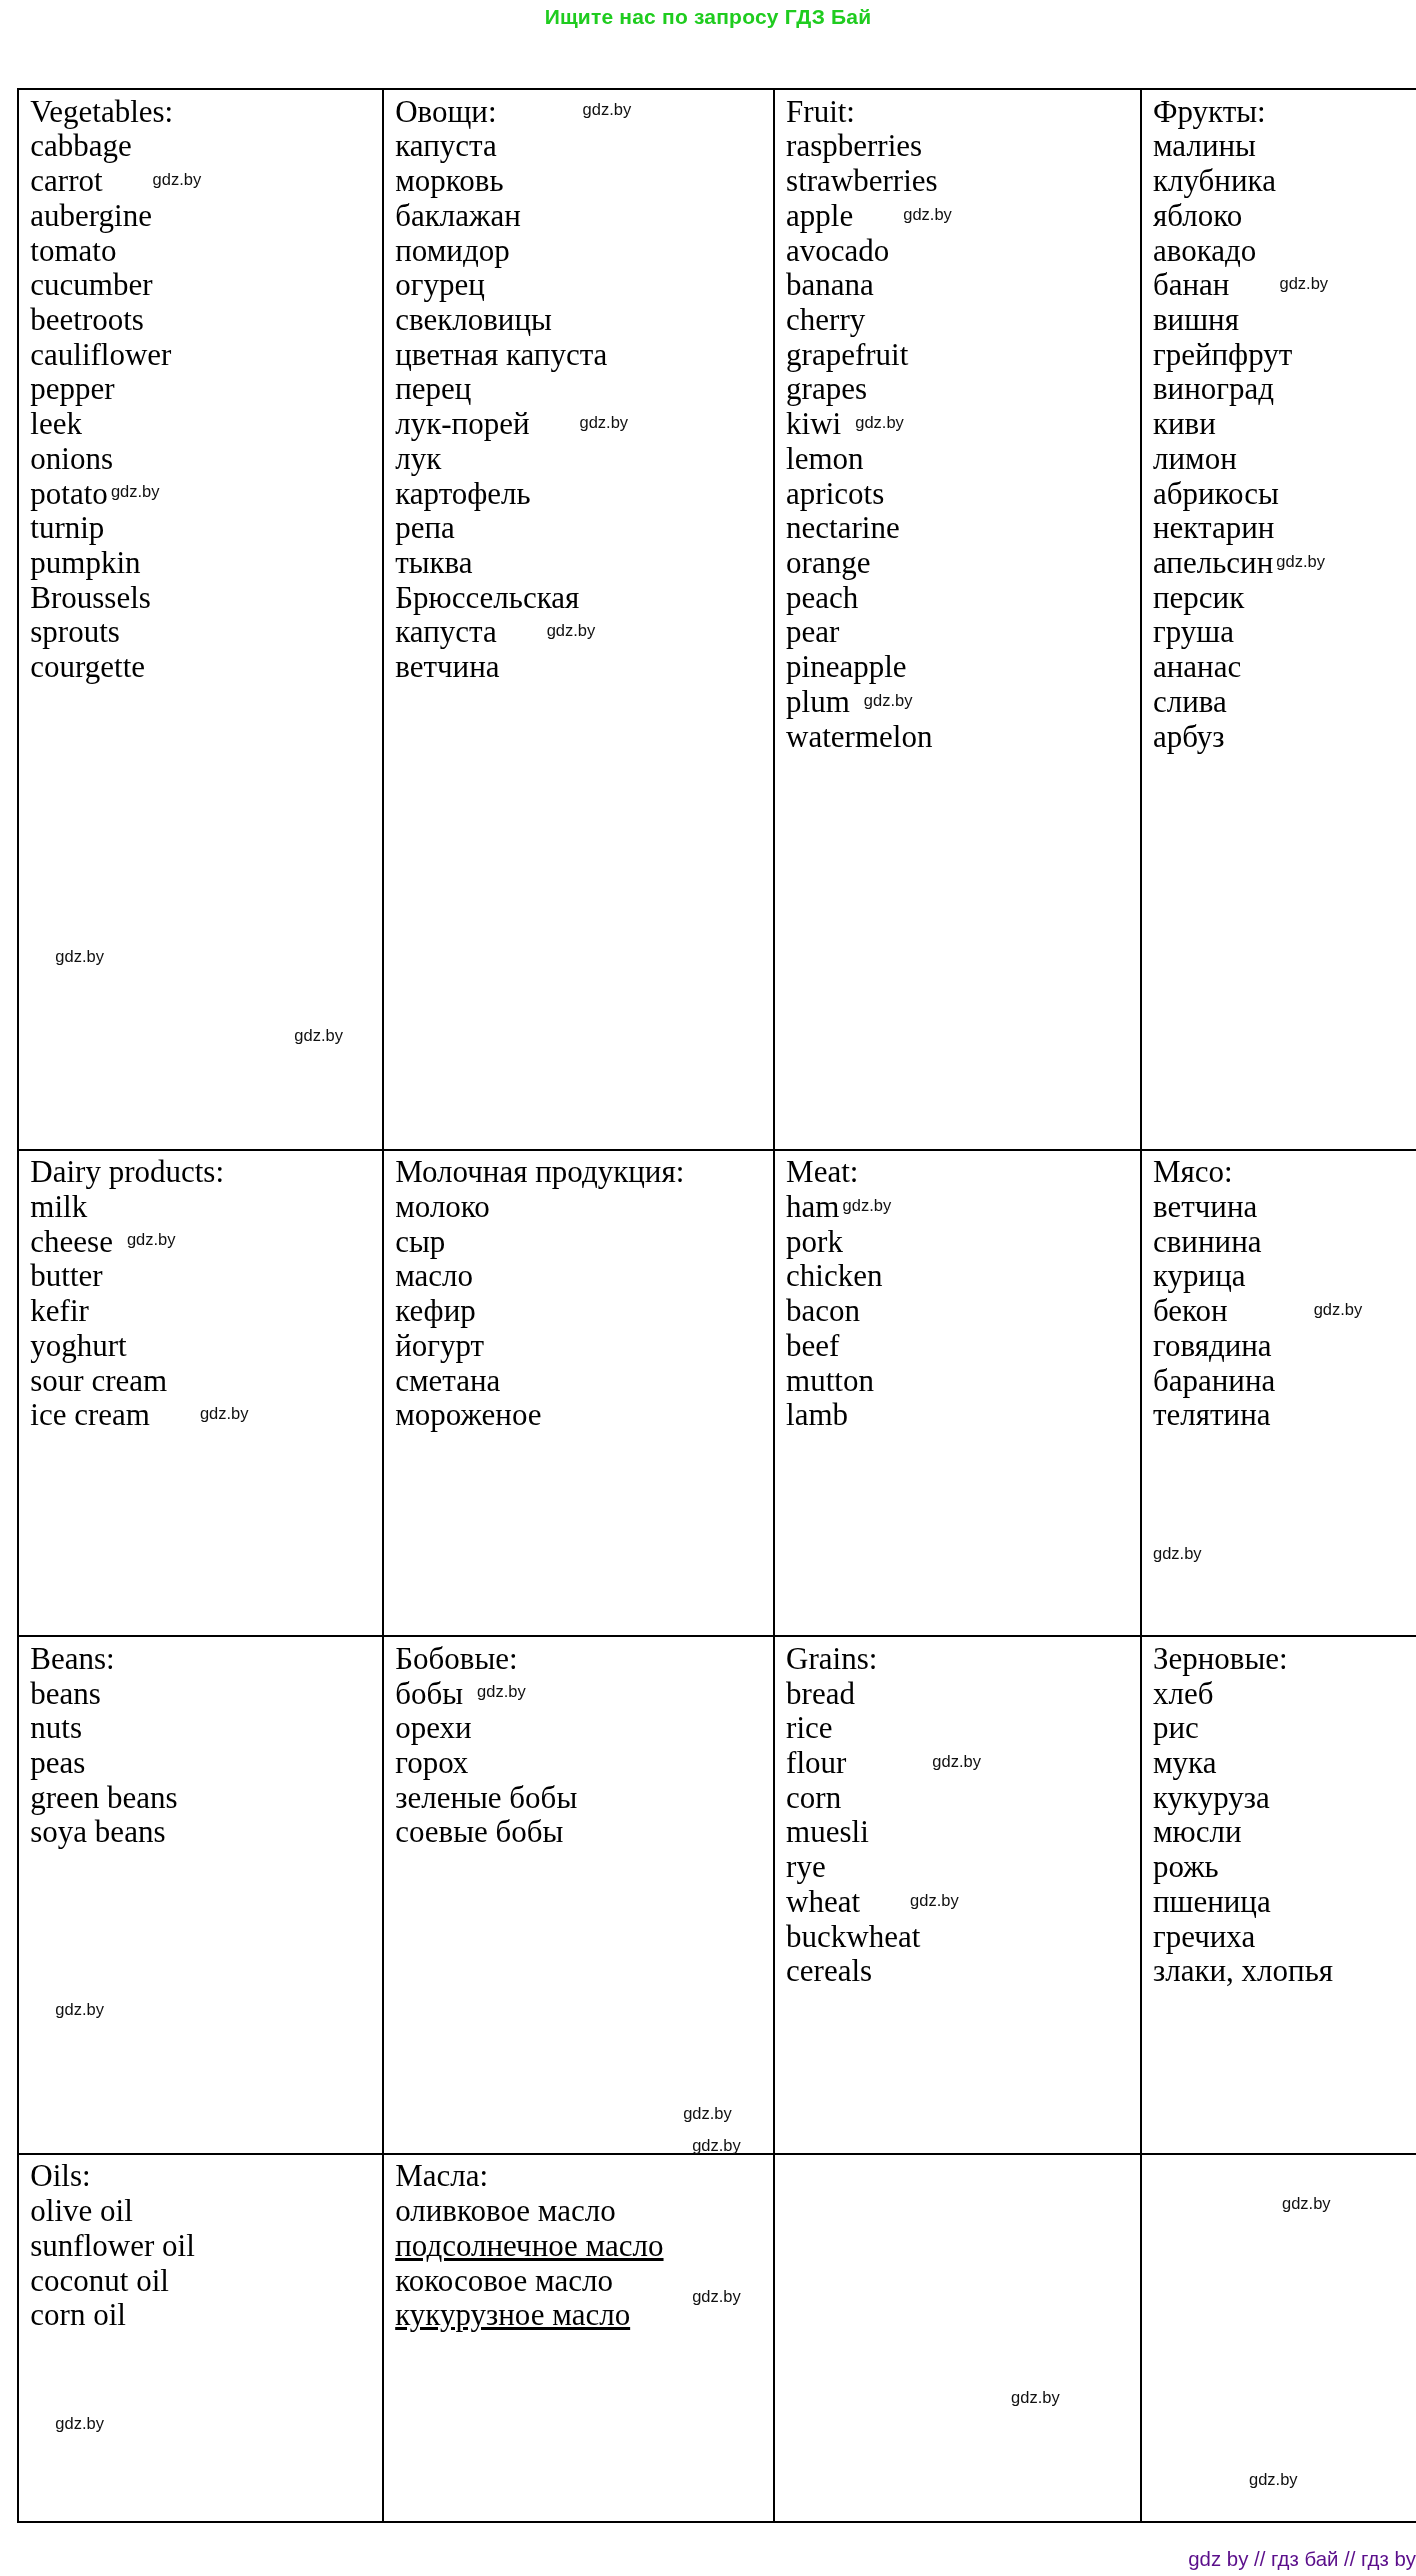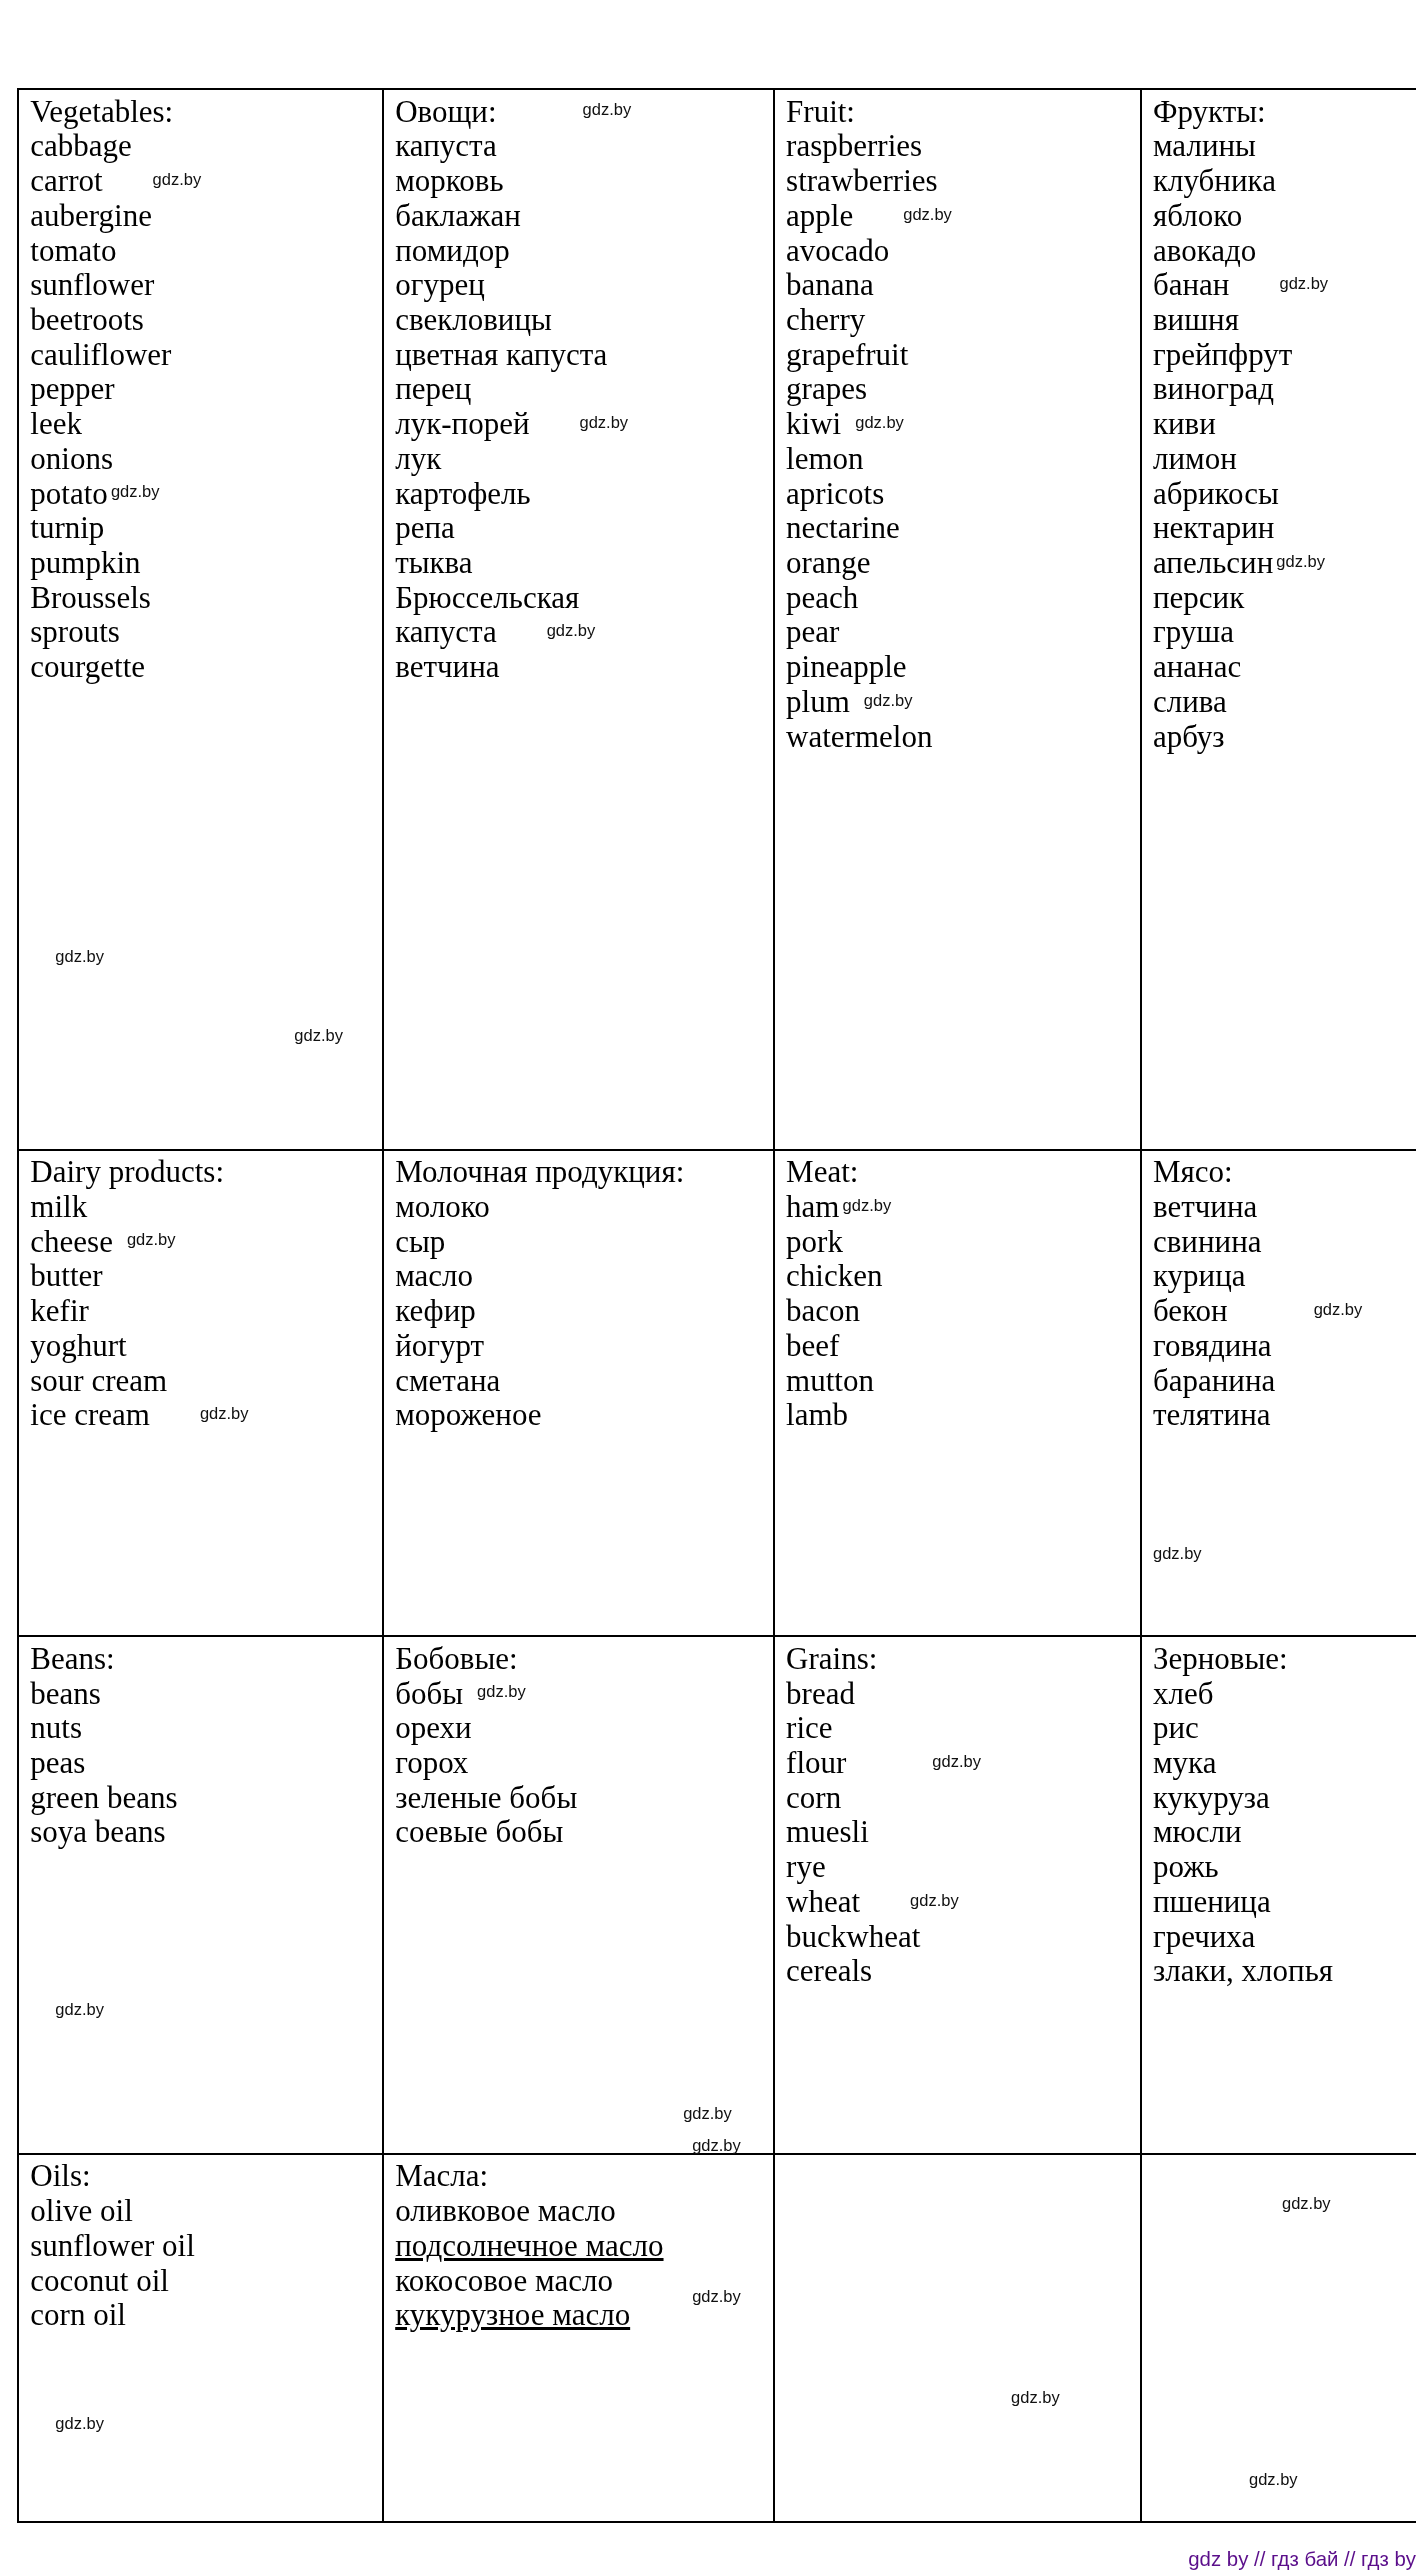--- a/index.html
+++ b/index.html
@@ -131,33 +131,34 @@
     font-size: 20.4px;
     color: #5b0f8b;
     white-space: nowrap;
   }
 </style>
 </head>
 <body>
 
 <div class="page">
 
+  <div class="promo-line">Ищите нас по запросу ГДЗ Бай</div>
 
 
   <table class="word-table">
     <tbody>
 
       <tr class="r1">
         <td class="c1">
           <div class="cell-title">Vegetables:</div>
           <div class="word">cabbage</div>
           <div class="word"><span>carrot</span><span class="wm-inline far">gdz.by</span></div>
           <div class="word">aubergine</div>
           <div class="word">tomato</div>
-          <div class="word">sunflower</div>
+          <div class="word">cucumber</div>
           <div class="word">beetroots</div>
           <div class="word">cauliflower</div>
           <div class="word">pepper</div>
           <div class="word">leek</div>
           <div class="word">onions</div>
           <div class="word"><span>potato</span><span class="wm-inline tight">gdz.by</span></div>
           <div class="word">turnip</div>
           <div class="word">pumpkin</div>
           <div class="word">Broussels</div>
           <div class="word">sprouts</div>

